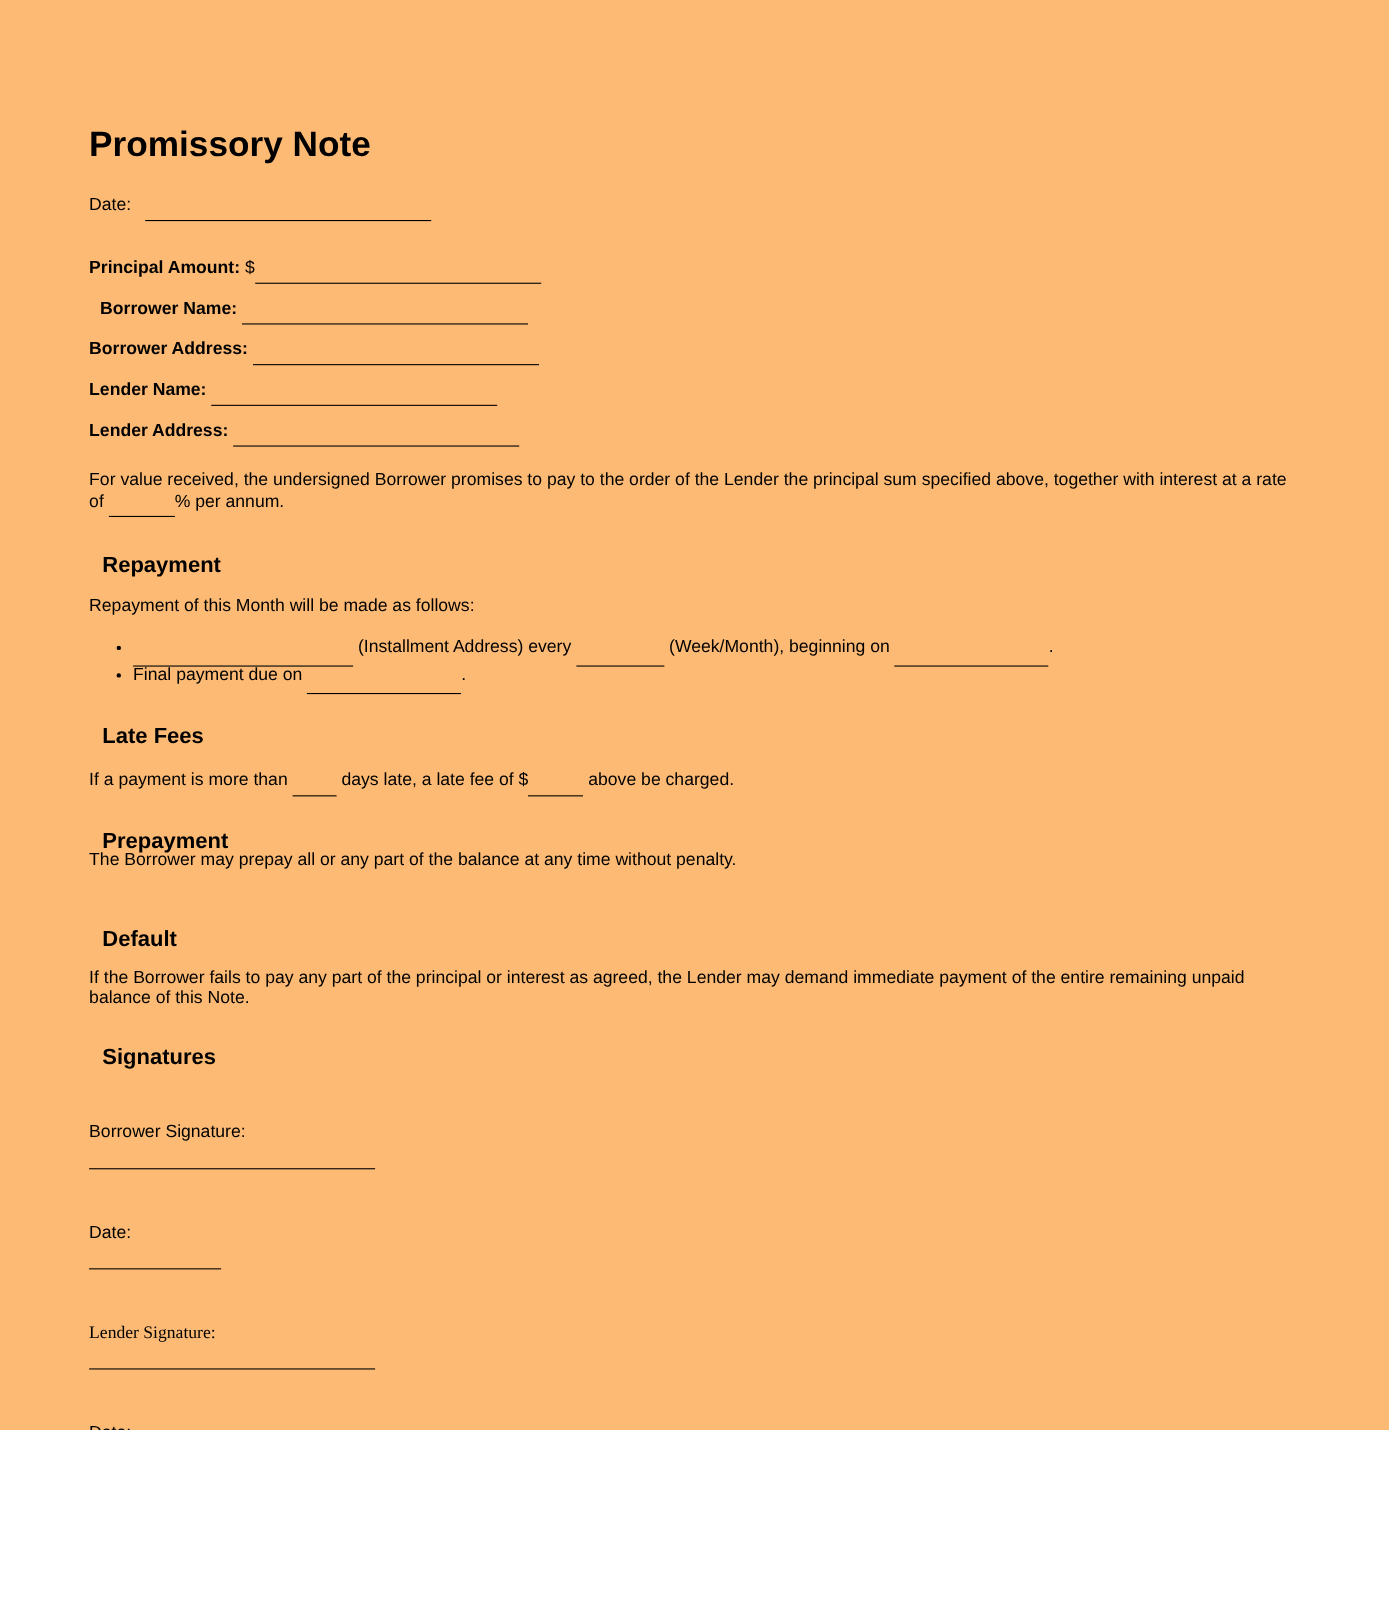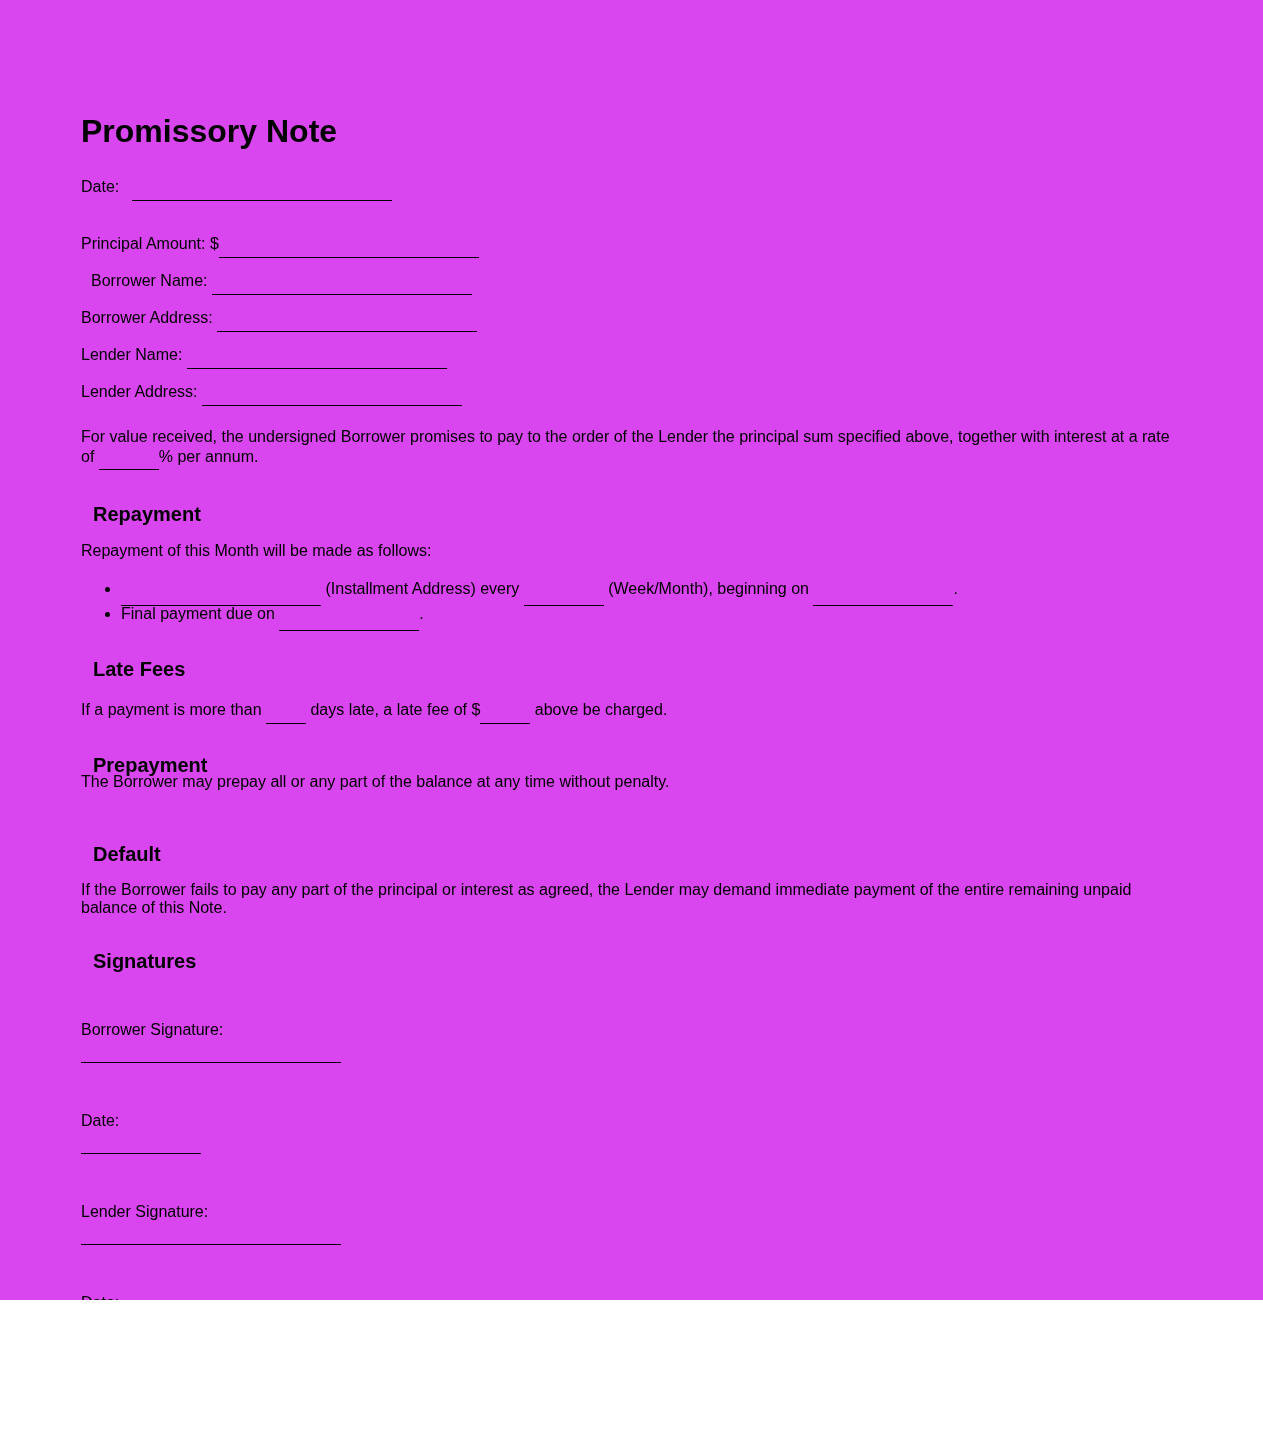--- a/index.html
+++ b/index.html
@@ -15,21 +15,21 @@
       font-family: "Liberation Sans", sans-serif;
       color: #000000;
     }
     .viewport {
       position: absolute;
       left: 0;
       top: 0;
       width: 1263px;
       height: 1300px;
       overflow: hidden;
-      background: #d946ef;
+      background: #fdba74;
     }
     .page {
       position: absolute;
       left: 81px;
       top: 0;
       width: 1100px;
     }
     h1 {
       position: absolute;
       left: 0;
@@ -47,21 +47,21 @@
     }
     .abs { position: absolute; left: 0; }
     .blank {
       display: inline-block;
       border-bottom: 1px solid #000000;
       height: 18px;
       vertical-align: bottom;
       position: relative;
       top: 5px;
     }
-    .field-row b { font-weight: normal; }
+    .field-row b { font-weight: bold; }
     h2 {
       margin: 0;
       font-size: 20px;
       font-weight: bold;
       line-height: 24px;
       position: absolute;
       left: 12px;
       white-space: nowrap;
     }
     .para {
@@ -163,18 +163,18 @@
     <div class="para" style="top:881px;line-height:18px;width:1070px;">If the Borrower fails to pay any part of the principal or interest as agreed, the Lender may demand immediate payment of the entire remaining unpaid balance of this Note.</div>
 
     <h2 style="top:949px;">Signatures</h2>
 
     <div class="abs text" style="top:1021px;">Borrower Signature:</div>
     <div class="sig-line" style="top:1062px;width:260px;"></div>
 
     <div class="abs text" style="top:1112px;">Date:</div>
     <div class="sig-line" style="top:1153px;width:120px;"></div>
 
-    <div class="abs text" style="top:1203px;">Lender Signature:</div>
+    <div class="abs text" style="top:1203px;font-family:Liberation Serif, serif;">Lender Signature:</div>
     <div class="sig-line" style="top:1244px;width:260px;"></div>
 
     <div class="abs text" style="top:1294px;">Date:</div>
   </div>
 </div>
 
 </body></html>

